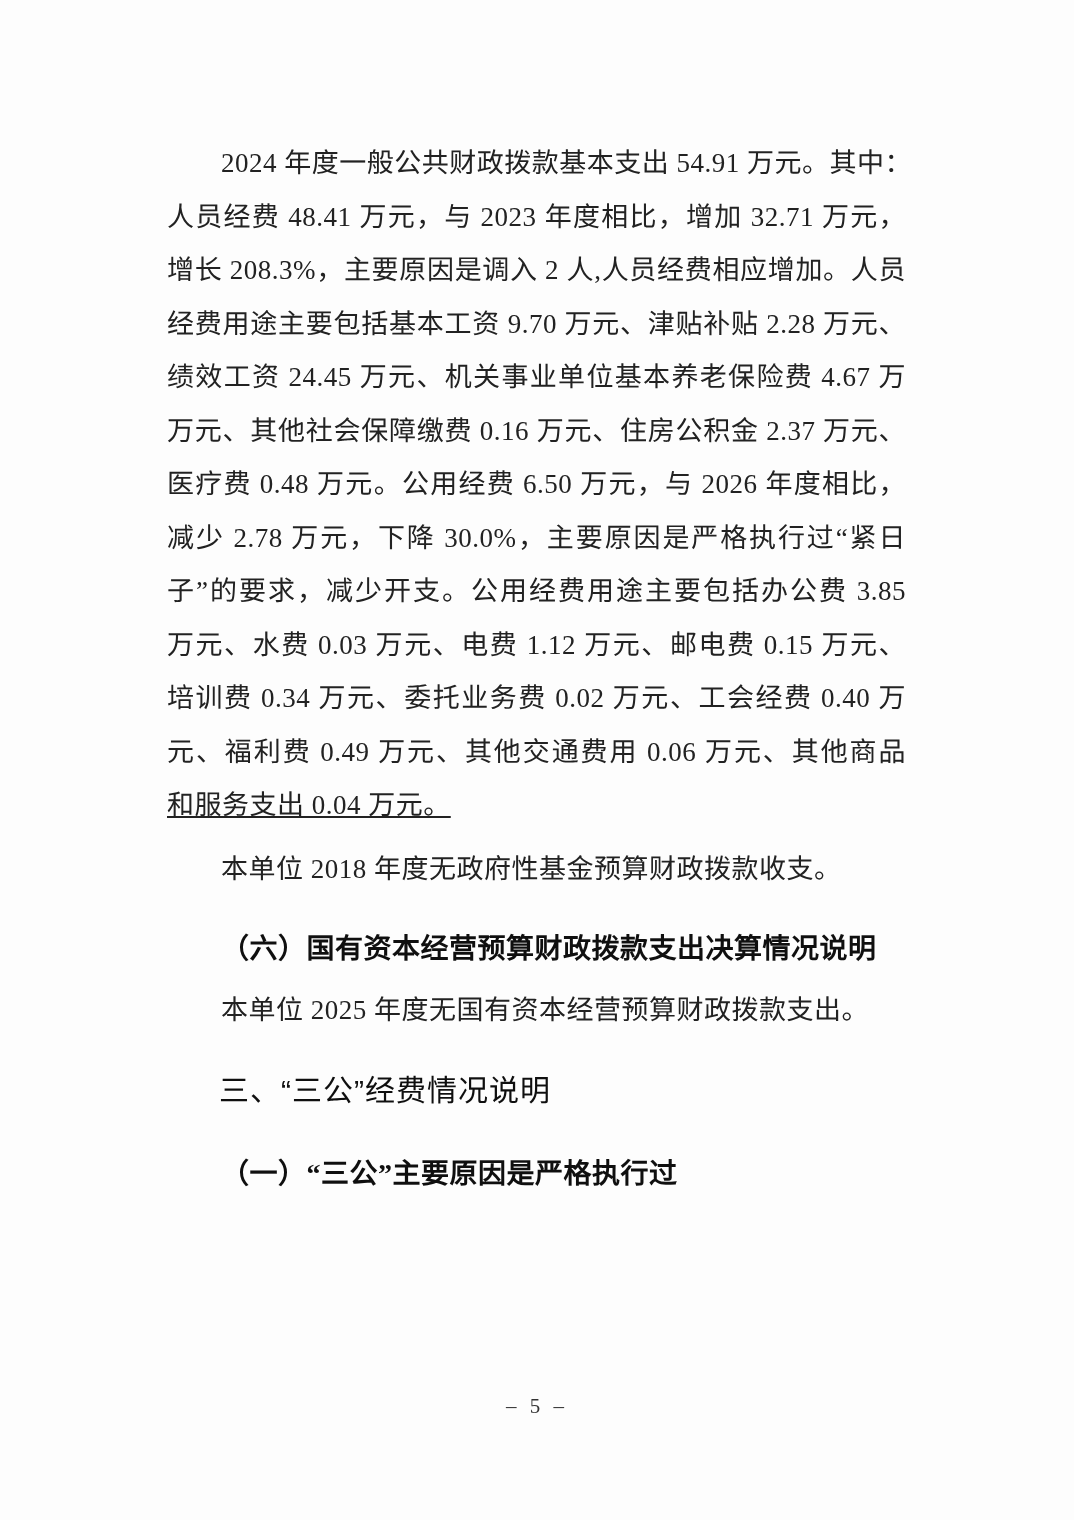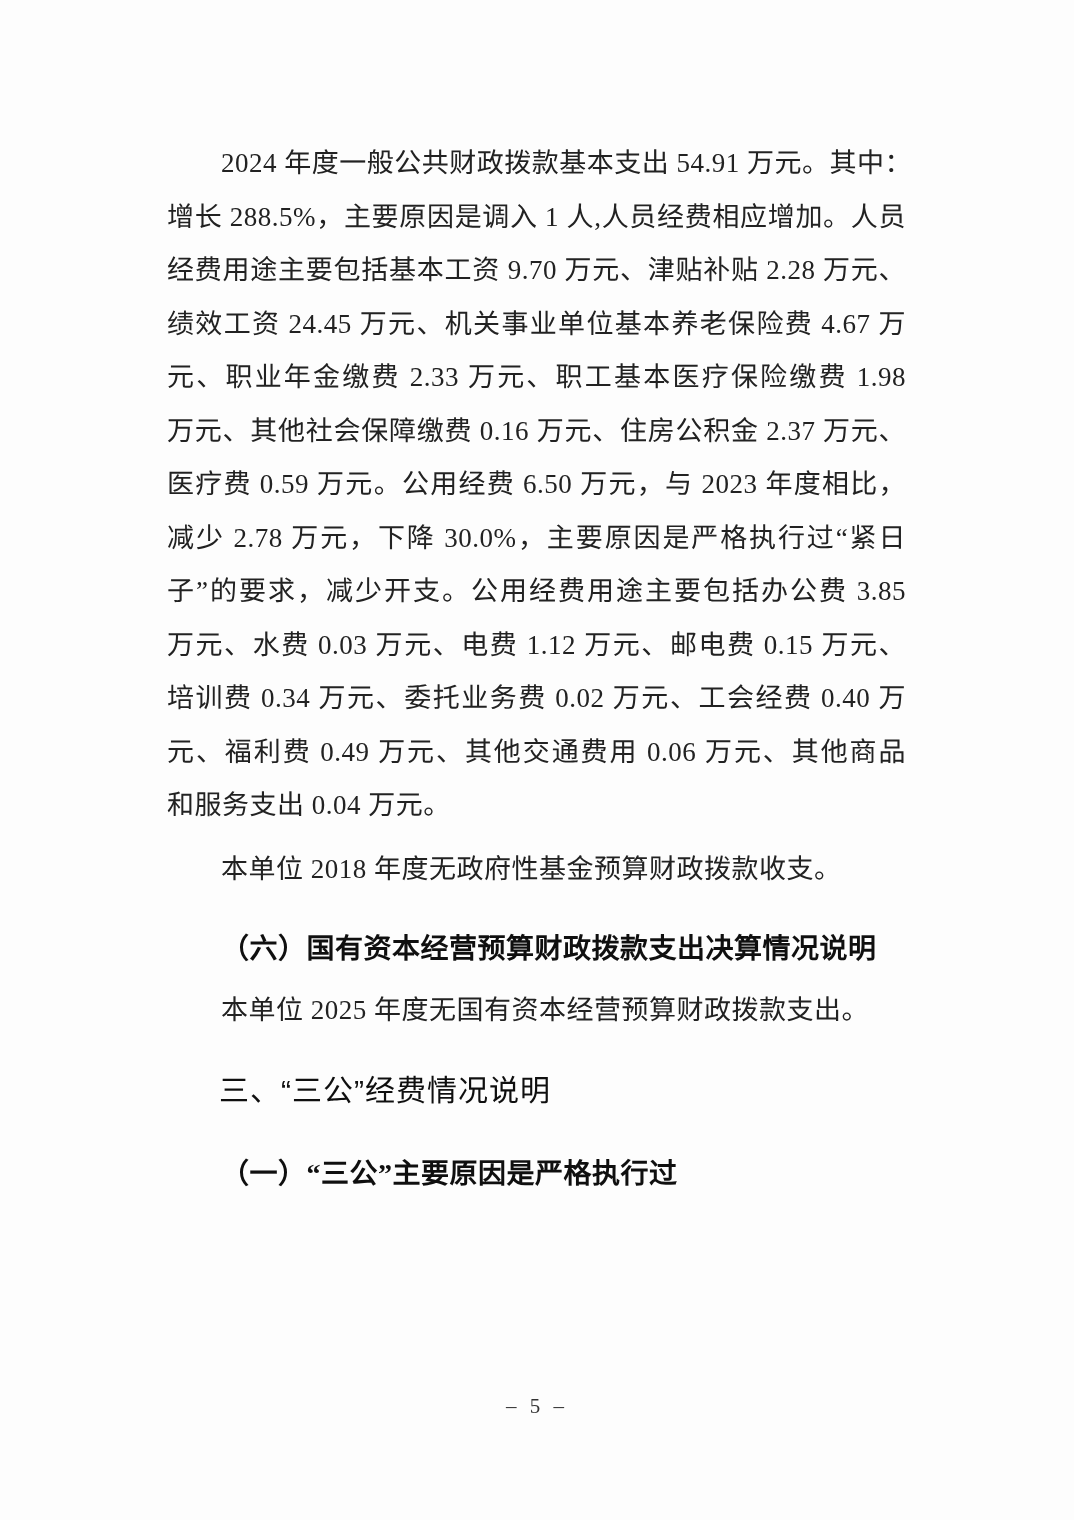--- a/index.html
+++ b/index.html
@@ -32,20 +32,21 @@
     font-weight: 400;
     letter-spacing: 0.5px;
     white-space: nowrap;
   }
   .bodyline.first {
     text-indent: 54px;
   }
   .bodyline.para-end {
     text-align-last: left;
     white-space: normal;
+    text-decoration: underline;
   }
   
   .bodypara {
     font-size: 27px;
     line-height: 53.5px;
     text-indent: 54px;
     letter-spacing: 0.5px;
     white-space: nowrap;
   }
   
@@ -87,26 +88,26 @@
   }
 </style>
 </head>
 <body>
 
 <div class="page">
   <div class="content">
 
     <div>
       <div class="bodyline first">2024 年度一般公共财政拨款基本支出 54.91 万元。其中：</div>
-      <div class="bodyline">增长 288.5%，主要原因是调入 1 人,人员经费相应增加。人员</div>
+      <div class="bodyline">人员经费 48.41 万元，与 2023 年度相比，增加 32.71 万元，</div>
+      <div class="bodyline">增长 208.3%，主要原因是调入 2 人,人员经费相应增加。人员</div>
       <div class="bodyline">经费用途主要包括基本工资 9.70 万元、津贴补贴 2.28 万元、</div>
       <div class="bodyline">绩效工资 24.45 万元、机关事业单位基本养老保险费 4.67 万</div>
-      <div class="bodyline">元、职业年金缴费 2.33 万元、职工基本医疗保险缴费 1.98</div>
       <div class="bodyline">万元、其他社会保障缴费 0.16 万元、住房公积金 2.37 万元、</div>
-      <div class="bodyline">医疗费 0.59 万元。公用经费 6.50 万元，与 2023 年度相比，</div>
+      <div class="bodyline">医疗费 0.48 万元。公用经费 6.50 万元，与 2026 年度相比，</div>
       <div class="bodyline">减少 2.78 万元，下降 30.0%，主要原因是严格执行过“紧日</div>
       <div class="bodyline">子”的要求，减少开支。公用经费用途主要包括办公费 3.85</div>
       <div class="bodyline">万元、水费 0.03 万元、电费 1.12 万元、邮电费 0.15 万元、</div>
       <div class="bodyline">培训费 0.34 万元、委托业务费 0.02 万元、工会经费 0.40 万</div>
       <div class="bodyline">元、福利费 0.49 万元、其他交通费用 0.06 万元、其他商品</div>
       <div class="bodyline para-end">和服务支出 0.04 万元。</div>
     </div>
 
     <div class="bodypara mt-p5">本单位 2018 年度无政府性基金预算财政拨款收支。</div>
 

